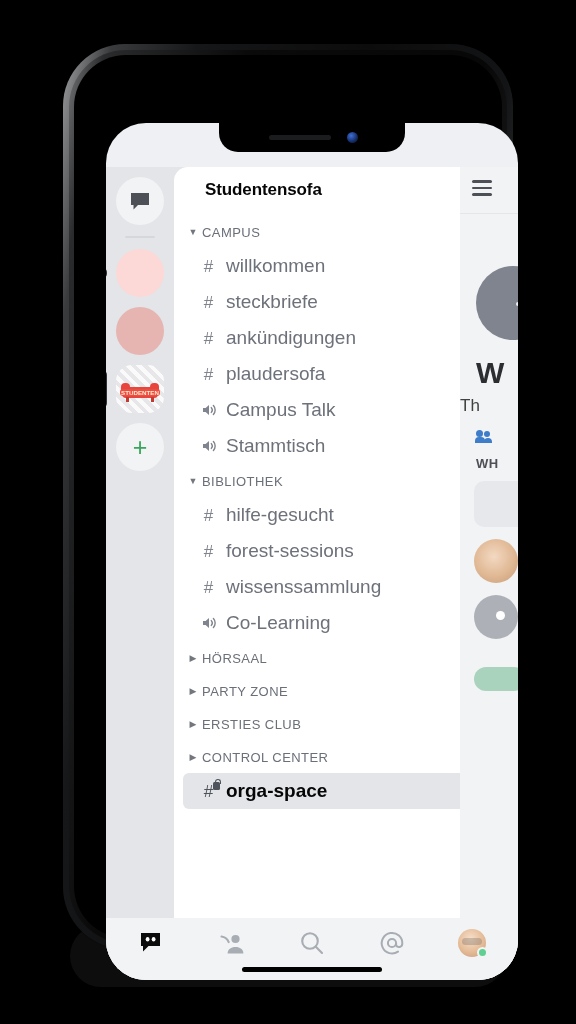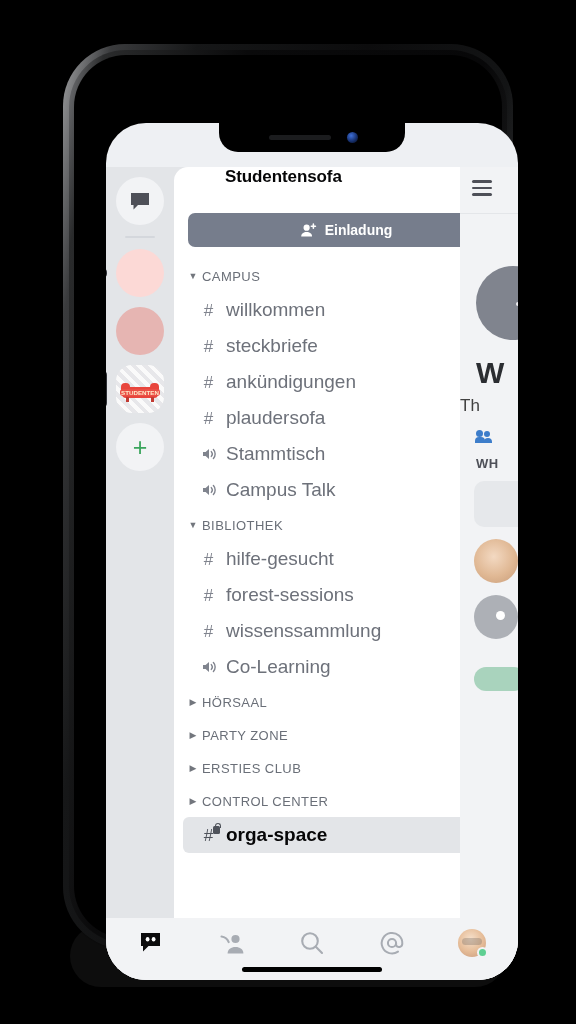--- a/index.html
+++ b/index.html
@@ -111,23 +111,22 @@
 
   
   .panel {
     flex: 1 1 auto; background: #fff;
     border-top-left-radius: 14px;
     display: flex; flex-direction: column;
     min-width: 0; overflow: hidden;
   }
   .panel-head {
     height: 46px; flex: 0 0 46px;
-    display: flex; justify-content: space-between;
+    display: flex; align-items: center; justify-content: space-between;
     padding: 0 14px 0 31px;
-    margin-left: 20px;
   }
   .guild-name { font-size: 17px; font-weight: 700; color: #060607; letter-spacing: -.1px; }
   .dots { display: flex; gap: 3.5px; padding: 8px 2px; }
   .dots span { width: 3.6px; height: 3.6px; border-radius: 50%; background: #6a6d74; display: block; }
 
   .invite-wrap { padding: 0 14px 10px; }
   .invite-btn {
     height: 34px; border-radius: 7px; background: #767d8c;
     display: flex; align-items: center; justify-content: center; gap: 8px;
     color: #fff; font-size: 14px; font-weight: 600; border: none; width: 100%;
@@ -283,30 +282,20 @@
 
               <div class="panel-head">
                 <div class="guild-name">Studentensofa</div>
                 <div class="dots">
                   <span></span>
                     <span></span>
                     <span></span>
                 </div>
               </div>
 
-              <div class="invite-wrap">
-                <button class="invite-btn">
-                  <svg width="17" height="15" viewBox="0 0 18 16">
-                    <circle cx="7" cy="5" r="3.3" fill="#fff"></circle>
-                    <path d="M1.2 14.5c0-3.2 2.6-4.8 5.8-4.8s5.8 1.6 5.8 4.8Z" fill="#fff"></path>
-                    <path d="M14.2 1.2v4.4M12 3.4h4.4" stroke="#fff" stroke-width="1.7" stroke-linecap="round"></path>
-                  </svg>
-                  <span>Einladung</span>
-                </button>
-              </div>
 
               <div class="chanlist" id="chanlist">
                   <div class="cat">
                     <div class="cat-left">
                       <span class="caret">▼</span>
                       <span class="cat-name">CAMPUS</span>
                     </div>
                     <span class="cat-plus">+</span>
                   </div>
                   <div class="chan">
@@ -317,40 +306,40 @@
                     <span class="glyph">#</span>
                     <span class="cname">steckbriefe</span>
                   </div>
                   <div class="chan">
                     <span class="glyph">#</span>
                     <span class="cname">ankündigungen</span>
                   </div>
                   <div class="chan">
                     <span class="glyph">#</span>
                     <span class="cname">plaudersofa</span>
+                  </div>
+                  <div class="chan">
+                    <span class="glyph">
+                      <svg width="16" height="14" viewBox="0 0 16 14">
+                        <path d="M2 5h2.6L8 2v10L4.6 9H2Z" fill="currentColor"></path>
+                        <path d="M10.3 4.6a3.6 3.6 0 0 1 0 4.8" stroke="currentColor" stroke-width="1.4" fill="none" stroke-linecap="round"></path>
+                        <path d="M12.4 2.6a6.4 6.4 0 0 1 0 8.8" stroke="currentColor" stroke-width="1.4" fill="none" stroke-linecap="round"></path>
+                      </svg>
+                    </span>
+                    <span class="cname">Campus Talk</span>
                   </div>
                   <div class="chan">
                     <span class="glyph">
                       <svg width="16" height="14" viewBox="0 0 16 14">
                         <path d="M2 5h2.6L8 2v10L4.6 9H2Z" fill="currentColor"></path>
                         <path d="M10.3 4.6a3.6 3.6 0 0 1 0 4.8" stroke="currentColor" stroke-width="1.4" fill="none" stroke-linecap="round"></path>
                         <path d="M12.4 2.6a6.4 6.4 0 0 1 0 8.8" stroke="currentColor" stroke-width="1.4" fill="none" stroke-linecap="round"></path>
                       </svg>
                     </span>
                     <span class="cname">Stammtisch</span>
-                  </div>
-                  <div class="chan">
-                    <span class="glyph">
-                      <svg width="16" height="14" viewBox="0 0 16 14">
-                        <path d="M2 5h2.6L8 2v10L4.6 9H2Z" fill="currentColor"></path>
-                        <path d="M10.3 4.6a3.6 3.6 0 0 1 0 4.8" stroke="currentColor" stroke-width="1.4" fill="none" stroke-linecap="round"></path>
-                        <path d="M12.4 2.6a6.4 6.4 0 0 1 0 8.8" stroke="currentColor" stroke-width="1.4" fill="none" stroke-linecap="round"></path>
-                      </svg>
-                    </span>
-                    <span class="cname">Campus Talk</span>
                   </div>
                   <div class="cat">
                     <div class="cat-left">
                       <span class="caret">▼</span>
                       <span class="cat-name">BIBLIOTHEK</span>
                     </div>
                     <span class="cat-plus">+</span>
                   </div>
                   <div class="chan">
                     <span class="glyph">#</span>

